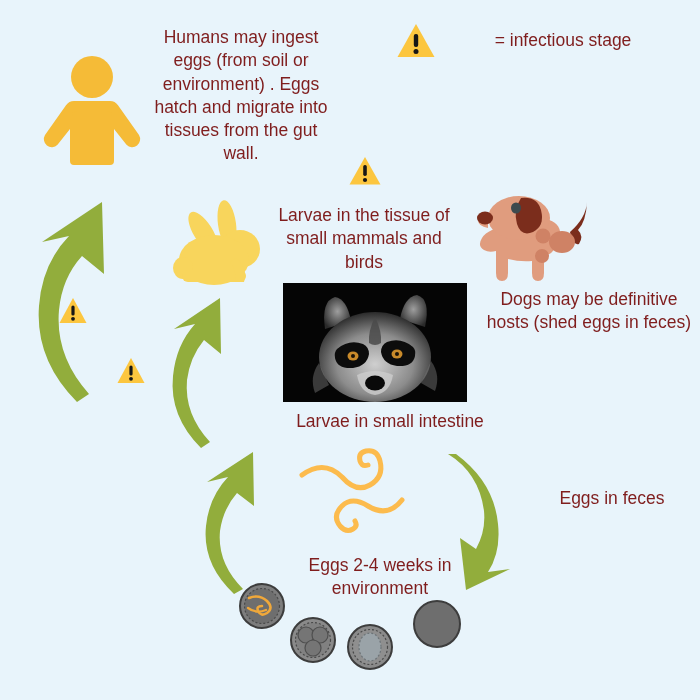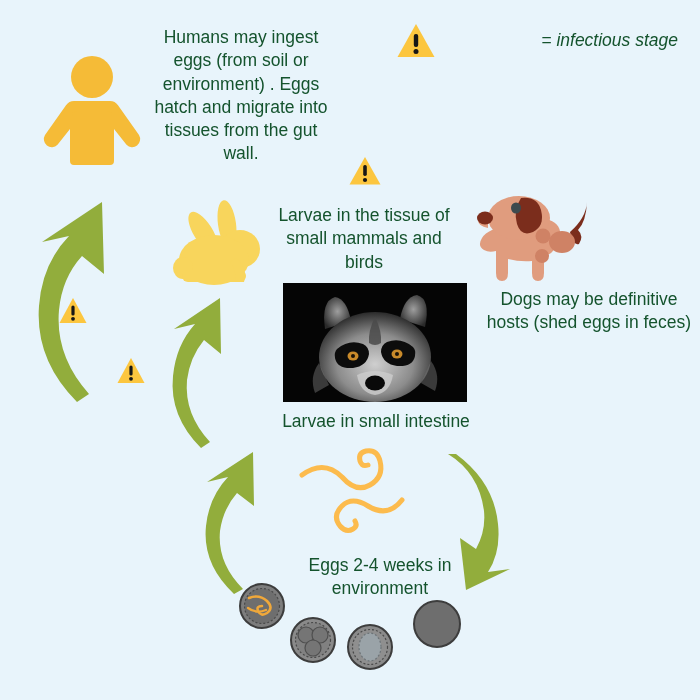--- a/index.html
+++ b/index.html
@@ -16,27 +16,27 @@
     position: relative;
   }
   #stage {
     position: relative;
     width: 700px;
     height: 700px;
     background: #e8f4fb;
   }
   .abs { position: absolute; }
   .txt {
-    color: #14532d;
+    color: #7f1d1d;
     font-size: 17.5px;
     line-height: 1.33;
     text-align: center;
     white-space: pre-line;
   }
-  .txt-left { text-align: right; font-style: italic; }
+  .txt-left { text-align: center; }
   svg { display: block; overflow: visible; }
   .raccoon-photo {
     position: absolute;
     background: #000000;
     overflow: hidden;
   }
 </style>
 </head>
 <body>
 
@@ -140,31 +140,32 @@
       <circle cx="114" cy="71" r="2" fill="#1a1208"></circle>
 
       <path d="M74 92 q18-8 36 0 q-3 18-18 20 q-15-2-18-20 z" fill="#cdcdcd" opacity="0.8"></path>
       <ellipse cx="92" cy="100" rx="10" ry="7.5" fill="#090909"></ellipse>
 
       <path d="M36 80 q-10 14-4 30 l14-8 z" fill="#6f6f6f" opacity="0.5"></path>
       <path d="M148 78 q10 14 4 30 l-14-8 z" fill="#6f6f6f" opacity="0.5"></path>
     </svg>
   </div>
 
-  <div class="abs txt" style="left:252px; top:410px; width:248px;">Larvae in small intestine</div>
+  <div class="abs txt" style="left:266px; top:410px; width:248px;">Larvae in small intestine</div>
 
   <div class="abs" style="left:292px; top:444px; width:124px; height:96px;">
     <svg width="124" height="96" viewBox="0 0 124 96" aria-hidden="true">
       <g fill="none" stroke="#fcbb4d" stroke-linecap="round">
         <path d="M10 31 q22-16 40 2 q14 16 28 8 q14-8 10-24 q-3-12-14-10 q-8 2-6 10 q2 6 8 4" stroke-width="5"></path>
         <path d="M110 56 q-14 18-34 6 q-16-10-26 0 q-10 10-2 20 q6 7 13 3 q5-3 2-8" stroke-width="5"></path>
       </g>
     </svg>
   </div>
 
+  <div class="abs txt txt-left" style="left:532px; top:487px; width:160px;">Eggs in feces</div>
 
   <div class="abs txt" style="left:275px; top:546px; width:210px;margin-top:8px;">Eggs 2-4 weeks in
 environment</div>
 
 
   <div class="abs" style="left:232px; top:578px; width:240px; height:94px;">
     <svg width="240" height="94" viewBox="0 0 240 94" aria-hidden="true">
 
       <g>
         <circle cx="30" cy="28" r="22" fill="#7d7d7d" stroke="#3d3d3d" stroke-width="2"></circle>

